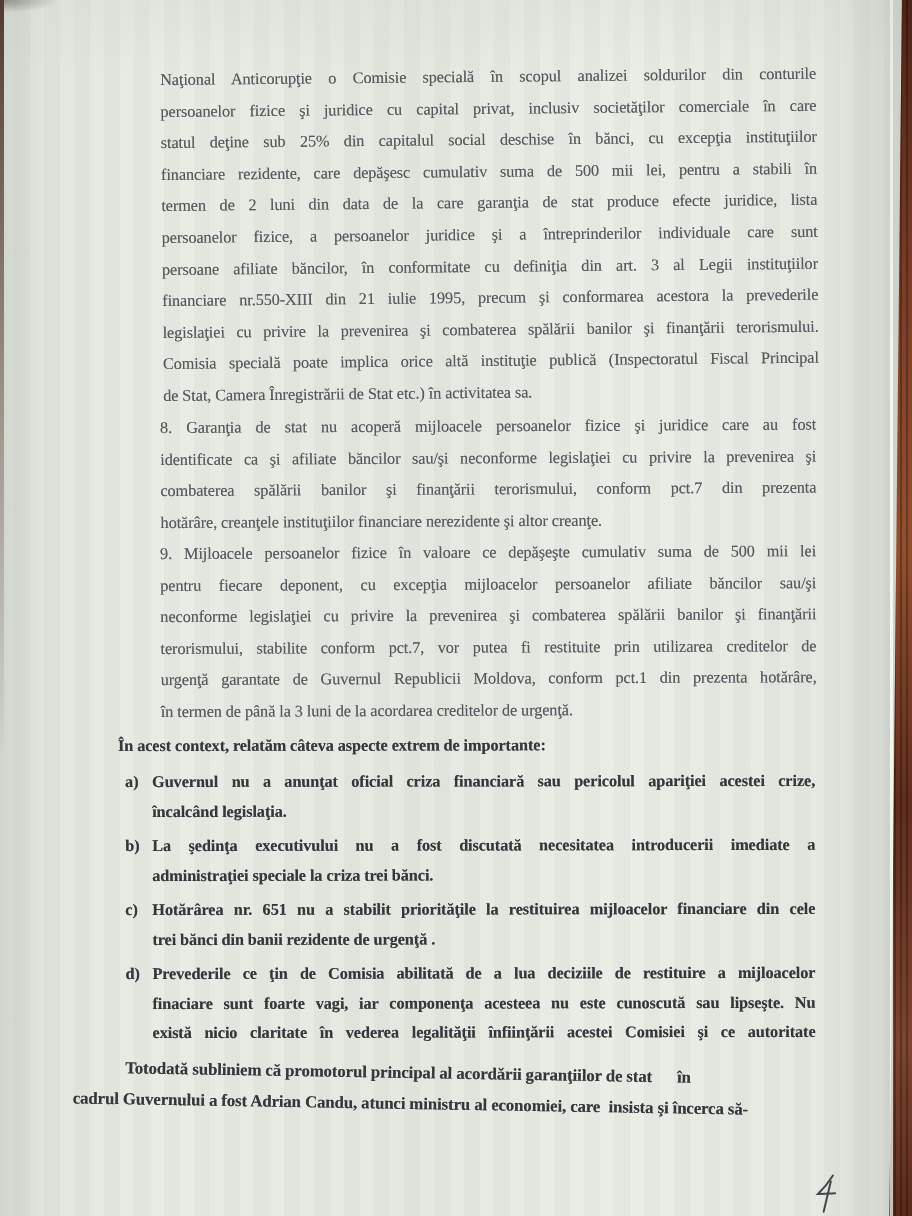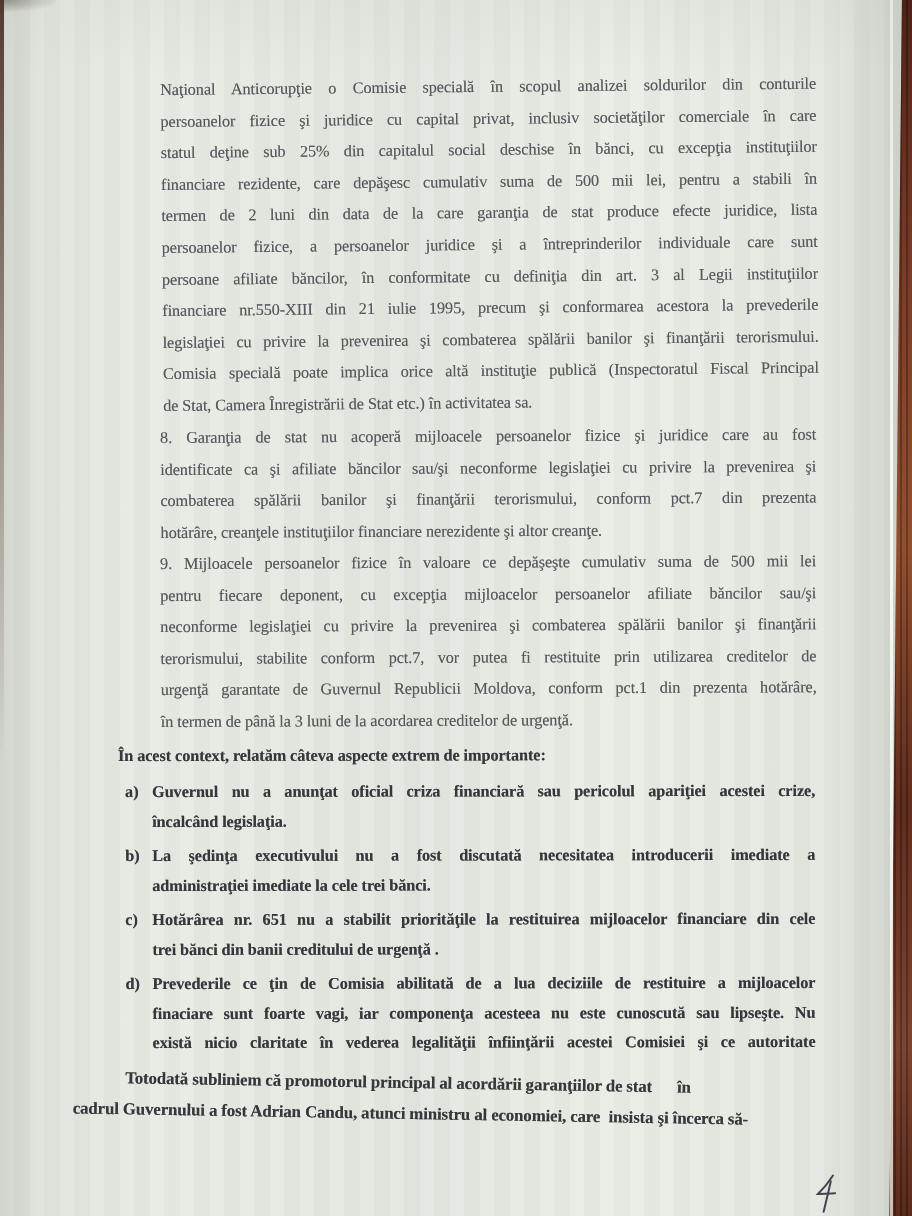--- a/index.html
+++ b/index.html
@@ -42,21 +42,21 @@
     background: linear-gradient(180deg, rgba(62,30,20,0.85), rgba(62,30,20,0.35) 55%, rgba(62,30,20,0));
     filter: blur(0.4px);
   }
   .top-left-shadow {
     position: absolute; top: 0; left: 0; width: 56px; height: 12px;
     background: radial-gradient(ellipse at 0 0, rgba(70,60,50,0.45), rgba(70,60,50,0) 75%);
   }
 
   
   .text-column {
-    position: absolute; left: 160px; top: 74px; width: 656px;
+    position: absolute; left: 160px; top: 64px; width: 656px;
     color: #55585c;
     font-size: 16.3px;
     letter-spacing: -0.1px;
     text-shadow: 0 0 0.5px rgba(85,88,92,0.55);
   }
   .para .line {
     line-height: 31.6px;
     text-align: justify;
     text-align-last: justify;
   }
@@ -159,28 +159,28 @@
         <span class="item-label">a)</span>
         <div class="item-lines">
             <div class="line">Guvernul nu a anunţat oficial criza financiară sau pericolul apariţiei acestei crize,</div>
             <div class="line line-last">încalcând legislaţia.</div>
           </div>
       </div>
       <div class="item">
         <span class="item-label">b)</span>
         <div class="item-lines">
             <div class="line">La şedinţa executivului nu a fost discutată necesitatea introducerii imediate a</div>
-            <div class="line line-last">administraţiei imediate la cele trei bănci.</div>
+            <div class="line line-last">administraţiei speciale la criza trei bănci.</div>
           </div>
       </div>
       <div class="item">
         <span class="item-label">c)</span>
         <div class="item-lines">
             <div class="line">Hotărârea nr. 651 nu a stabilit priorităţile la restituirea mijloacelor financiare din cele</div>
-            <div class="line line-last">trei bănci din banii creditului de urgenţă .</div>
+            <div class="line line-last">trei bănci din banii rezidente de urgenţă .</div>
           </div>
       </div>
       <div class="item">
         <span class="item-label">d)</span>
         <div class="item-lines">
             <div class="line">Prevederile ce ţin de Comisia abilitată de a lua deciziile de restituire a mijloacelor</div>
             <div class="line">finaciare sunt foarte vagi, iar componenţa acesteea nu este cunoscută sau lipseşte. Nu</div>
             <div class="line">există nicio claritate în vederea legalităţii înfiinţării acestei Comisiei şi ce autoritate</div>
           </div>
       </div>

